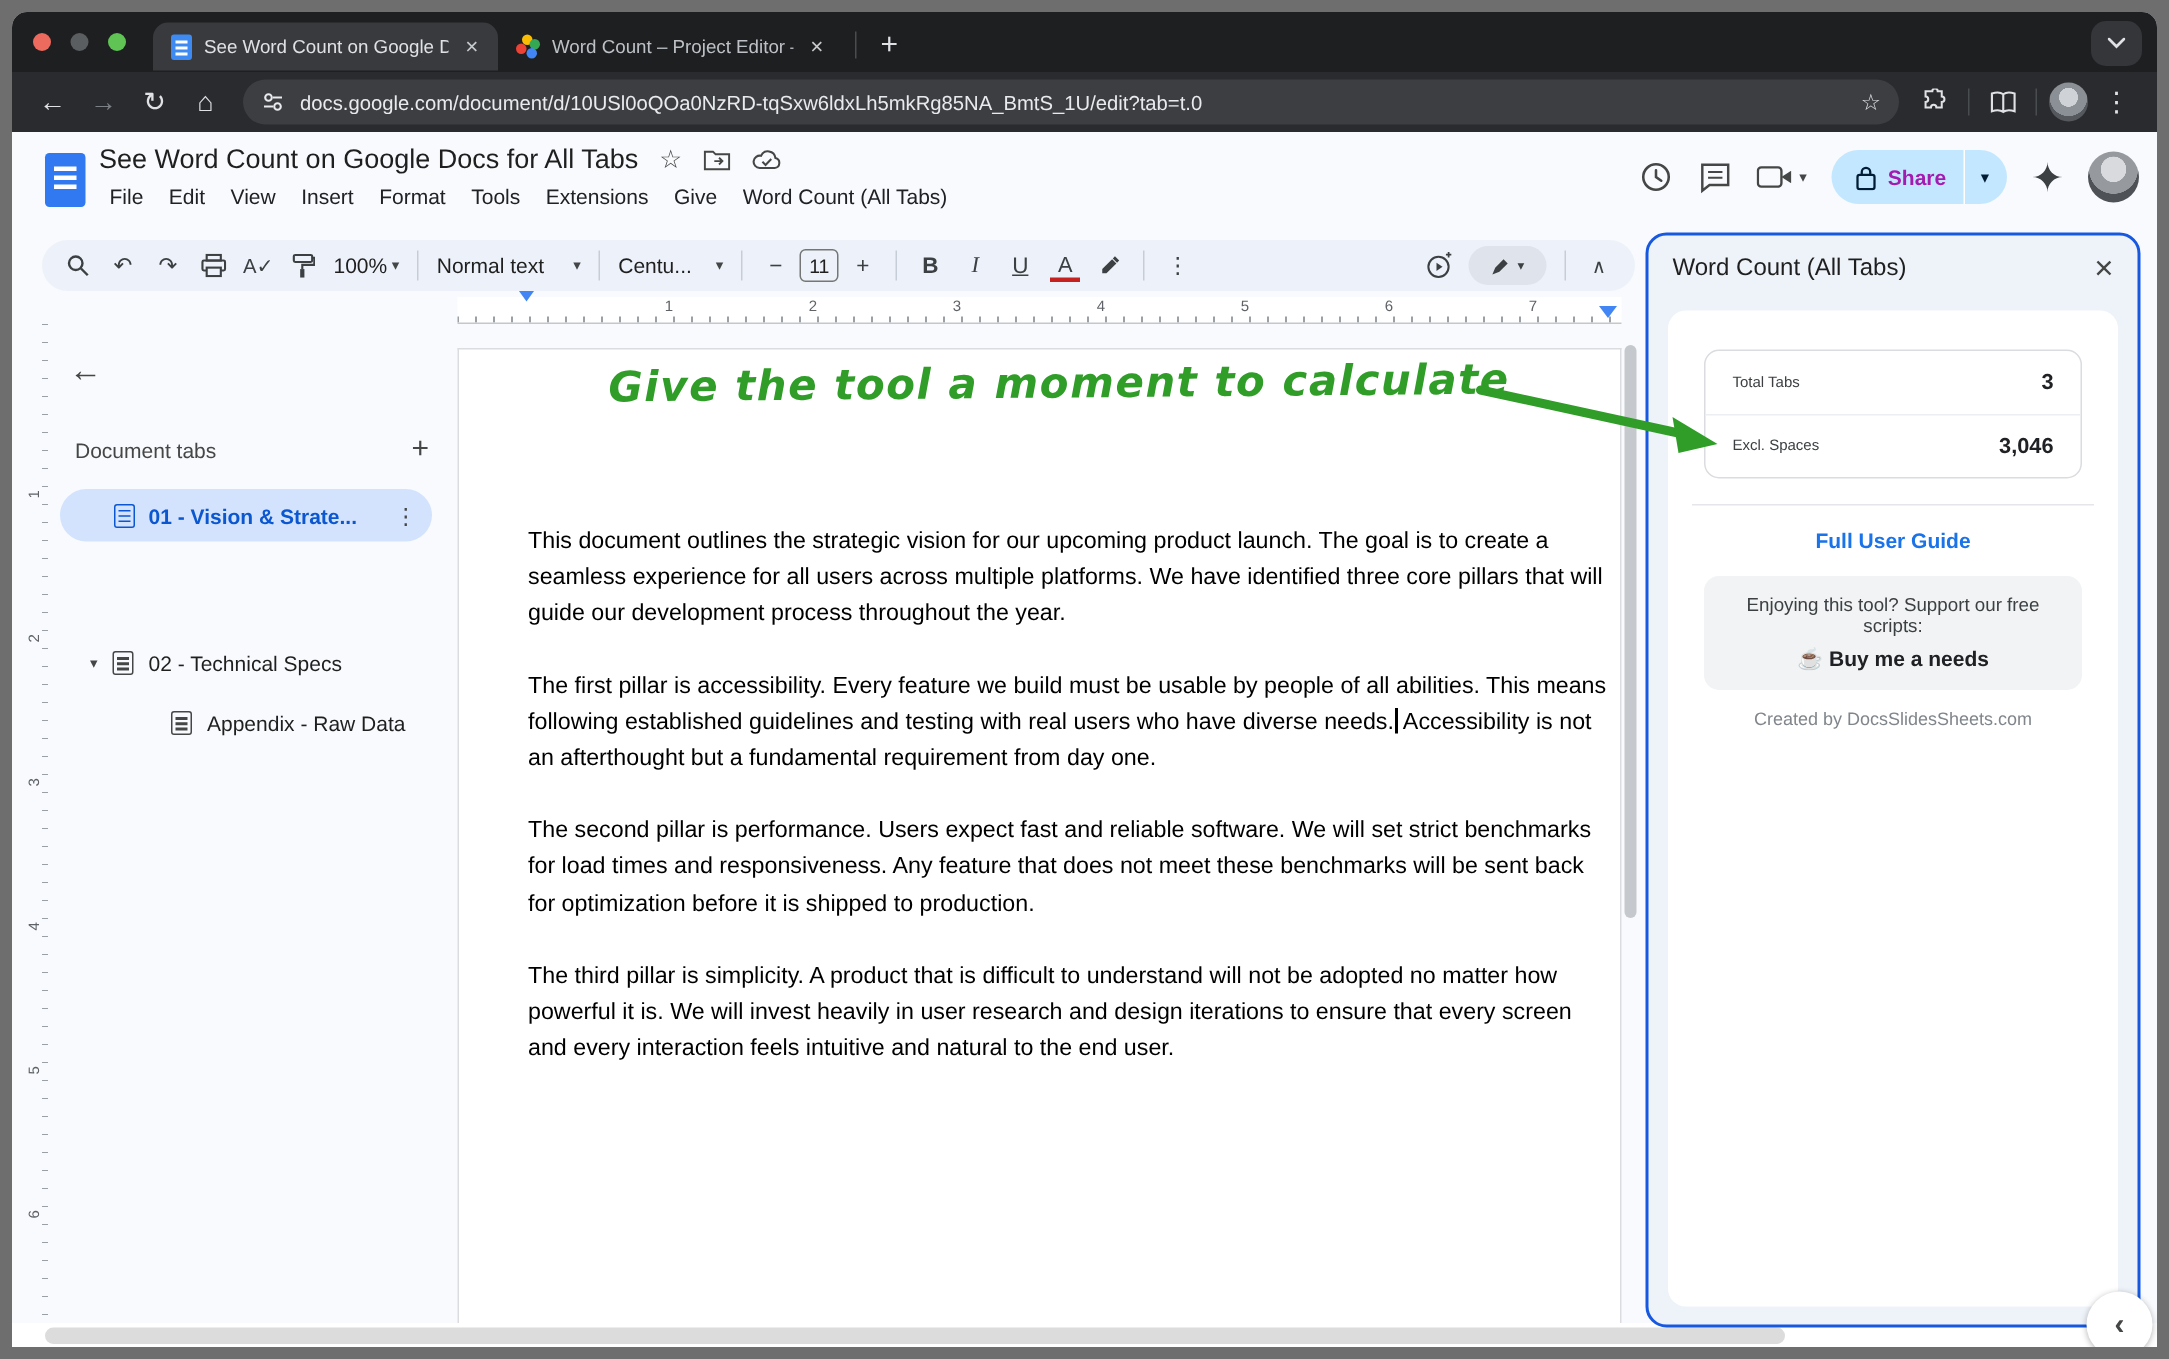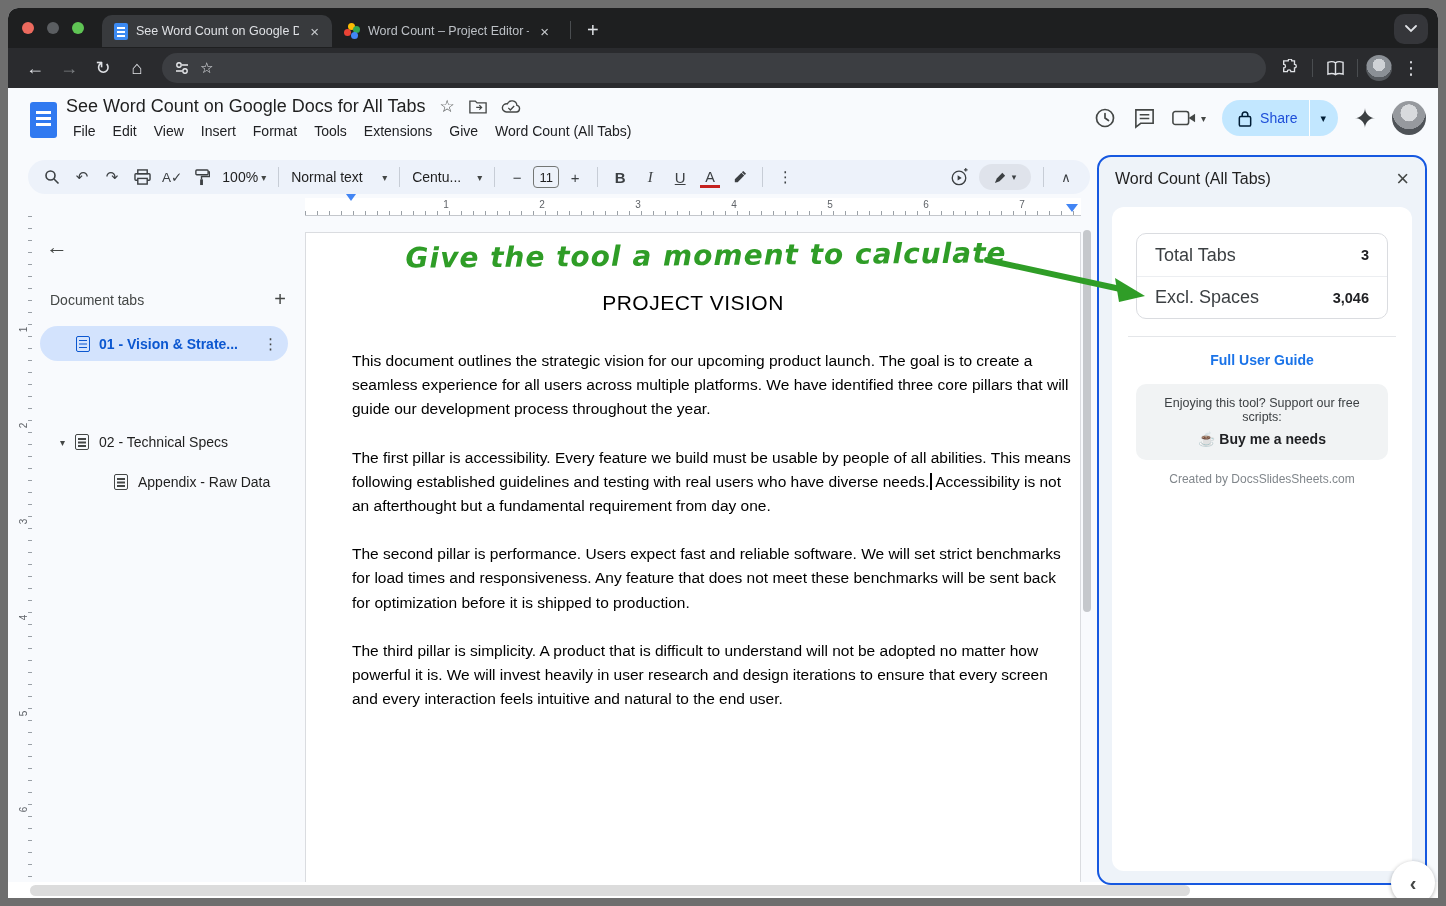--- a/index.html
+++ b/index.html
@@ -54,21 +54,21 @@
                       box-shadow:0 6px 0 #fff, 0 12px 0 #fff, 0 18px 0 -6px #fff; }
   .titleblock { position:absolute; left:58px; top:8px; }
   .doc-title-row { display:flex; align-items:center; gap:14px; }
   .doc-title { font-size:18px; color:#1f1f1f; white-space:nowrap; }
   .t-ic { color:#444746; display:flex; align-items:center; }
   .menurow { display:flex; gap:3px; margin-top:4px; }
   .menurow span { font-size:14px; color:#202124; padding:2px 7px; border-radius:4px; white-space:nowrap; }
   .hdr-right { position:absolute; right:12px; top:12px; display:flex; align-items:center; gap:16px; }
   .share-pill { background:#c2e7ff; border-radius:18px; height:36px; display:flex; align-items:center; overflow:hidden; }
   .share-main { display:flex; align-items:center; gap:8px; padding:0 12px 0 16px; }
-  .share-main span { font-size:14px; color:#1d4ed8; font-weight:400; }
+  .share-main span { font-size:14px; color:#a21caf; font-weight:700; }
   .share-sep { width:1px; height:36px; background:#fff; }
   .share-caret { padding:0 12px 0 10px; color:#001d35; font-size:11px; }
   .avatar-lg { width:34px; height:34px; border-radius:50%;
       background:radial-gradient(circle at 50% 35%, #d8dadd 0 30%, #96999e 31% 58%, #4e5257 59%); }
 
   
   .toolbarrow { height:38px; padding:0 0 0 20px; flex:0 0 auto; }
   .tbar { width:1062px; height:34px; background:#edf2fa; border-radius:17px; display:flex; align-items:center;
           padding:0 10px; gap:2px; }
   .tb { min-width:28px; height:26px; display:flex; align-items:center; justify-content:center; color:#3c4043;
@@ -138,21 +138,21 @@
   
   .panel { position:absolute; right:11px; top:147px; width:330px; height:730px; background:#eef3f9;
            border:2px solid #1658e0; border-radius:14px; z-index:20; display:flex; flex-direction:column; }
   .panel-head { height:44px; display:flex; align-items:center; justify-content:space-between; padding:0 16px 0 16px; flex:0 0 auto;}
   .panel-title { font-size:16px; font-weight:500; color:#1f1f1f; }
   .panel-close { font-size:22px; color:#444746; line-height:20px; }
   .panel-card { flex:1; margin:6px 13px 12px; background:#fff; border-radius:12px; padding:26px 24px 0; }
   .statsbox { border:1px solid #dadce0; border-radius:10px; overflow:hidden; }
   .statrow { height:42px; display:flex; align-items:center; justify-content:space-between; padding:0 18px; }
   .statrow + .statrow { border-top:1px solid #eceef1; }
-  .statrow .sl { font-size:18px; color:#3c4043; }
+  .statrow .sl { font-size:10px; color:#3c4043; }
   .statrow .sv { font-size:14.5px; font-weight:bold; color:#202124; }
   .refresh-btn { margin-top:22px; height:33px; background:#1a73e8; border-radius:17px; display:flex; align-items:center;
                  justify-content:center; color:#fff; font-size:14px; font-weight:500; }
   .panel-div { height:1px; background:#e4e6e9; margin:17px -8px 0; }
   .guide-link { margin-top:15px; text-align:center; color:#1a73e8; font-size:14px; font-weight:bold; }
   .support-card { margin-top:16px; background:#f1f3f4; border-radius:10px; padding:12px 10px 13px; text-align:center; }
   .support-line { font-size:12.5px; color:#3c4043; }
   .coffee-line { margin-top:7px; font-size:14px; font-weight:bold; color:#202124; }
   .credit { margin-top:12px; text-align:center; font-size:12px; color:#80868b; }
 
@@ -206,20 +206,21 @@
       <span class="navic dim">→</span>
       <span class="navic">↻</span>
       <span class="navic">⌂</span>
       <div class="omnibox">
         <svg width="16" height="16" viewBox="0 0 16 16">
           <circle cx="5" cy="5" r="2.2" fill="none" stroke="#e8eaed" stroke-width="1.4"></circle>
           <line x1="8" y1="5" x2="14" y2="5" stroke="#e8eaed" stroke-width="1.4"></line>
           <circle cx="11" cy="11" r="2.2" fill="none" stroke="#e8eaed" stroke-width="1.4"></circle>
           <line x1="2" y1="11" x2="8" y2="11" stroke="#e8eaed" stroke-width="1.4"></line>
         </svg>
+        <span class="url">docs.google.com/document/d/10USl0oQOa0NzRD-tqSxw6ldxLh5mkRg85NA_BmtS_1U/edit?tab=t.0</span>
         <span class="star">☆</span>
       </div>
       <span class="chromeic">
         <svg width="18" height="18" viewBox="0 0 20 20">
             <path d="M8 2 a2 2 0 0 1 4 0 h3 v4 a2 2 0 0 1 0 4 v4 h-4 a2 2 0 0 0 -4 0 H3 v-4 a2 2 0 0 0 0 -4 V2 z" fill="none" stroke="#dfe1e5" stroke-width="1.5"></path>
           </svg>
       </span>
       <span class="vdiv"></span>
       <span class="chromeic">
         <svg width="19" height="17" viewBox="0 0 20 18">
@@ -421,21 +422,20 @@
         </div>
         <div class="sb-row" style="left:82px; top:258px">
           <span class="docicon gray"></span>
           <span class="lbl">Appendix - Raw Data</span>
         </div>
       </div>
 
       <div class="pagewrap">
         <div class="page">
           <div class="annotation">Give the tool a moment to calculate</div>
-          <div class="doc-heading">PROJECT VISION</div>
           <div class="doc-body">
             <p>This document outlines the strategic vision for our upcoming product launch. The goal is to create a seamless experience for all users across multiple platforms. We have identified three core pillars that will guide our development process throughout the year.</p>
             <p><span>The first pillar is accessibility. Every feature we build must be usable by people of all abilities. This means following established guidelines and testing with real users who have diverse needs.</span><span class="txt-cursor"></span><span> Accessibility is not an afterthought but a fundamental requirement from day one.</span></p>
             <p>The second pillar is performance. Users expect fast and reliable software. We will set strict benchmarks for load times and responsiveness. Any feature that does not meet these benchmarks will be sent back for optimization before it is shipped to production.</p>
             <p>The third pillar is simplicity. A product that is difficult to understand will not be adopted no matter how powerful it is. We will invest heavily in user research and design iterations to ensure that every screen and every interaction feels intuitive and natural to the end user.</p>
           </div>
         </div>
         <div class="vscroll"></div>
       </div>
     </div>

